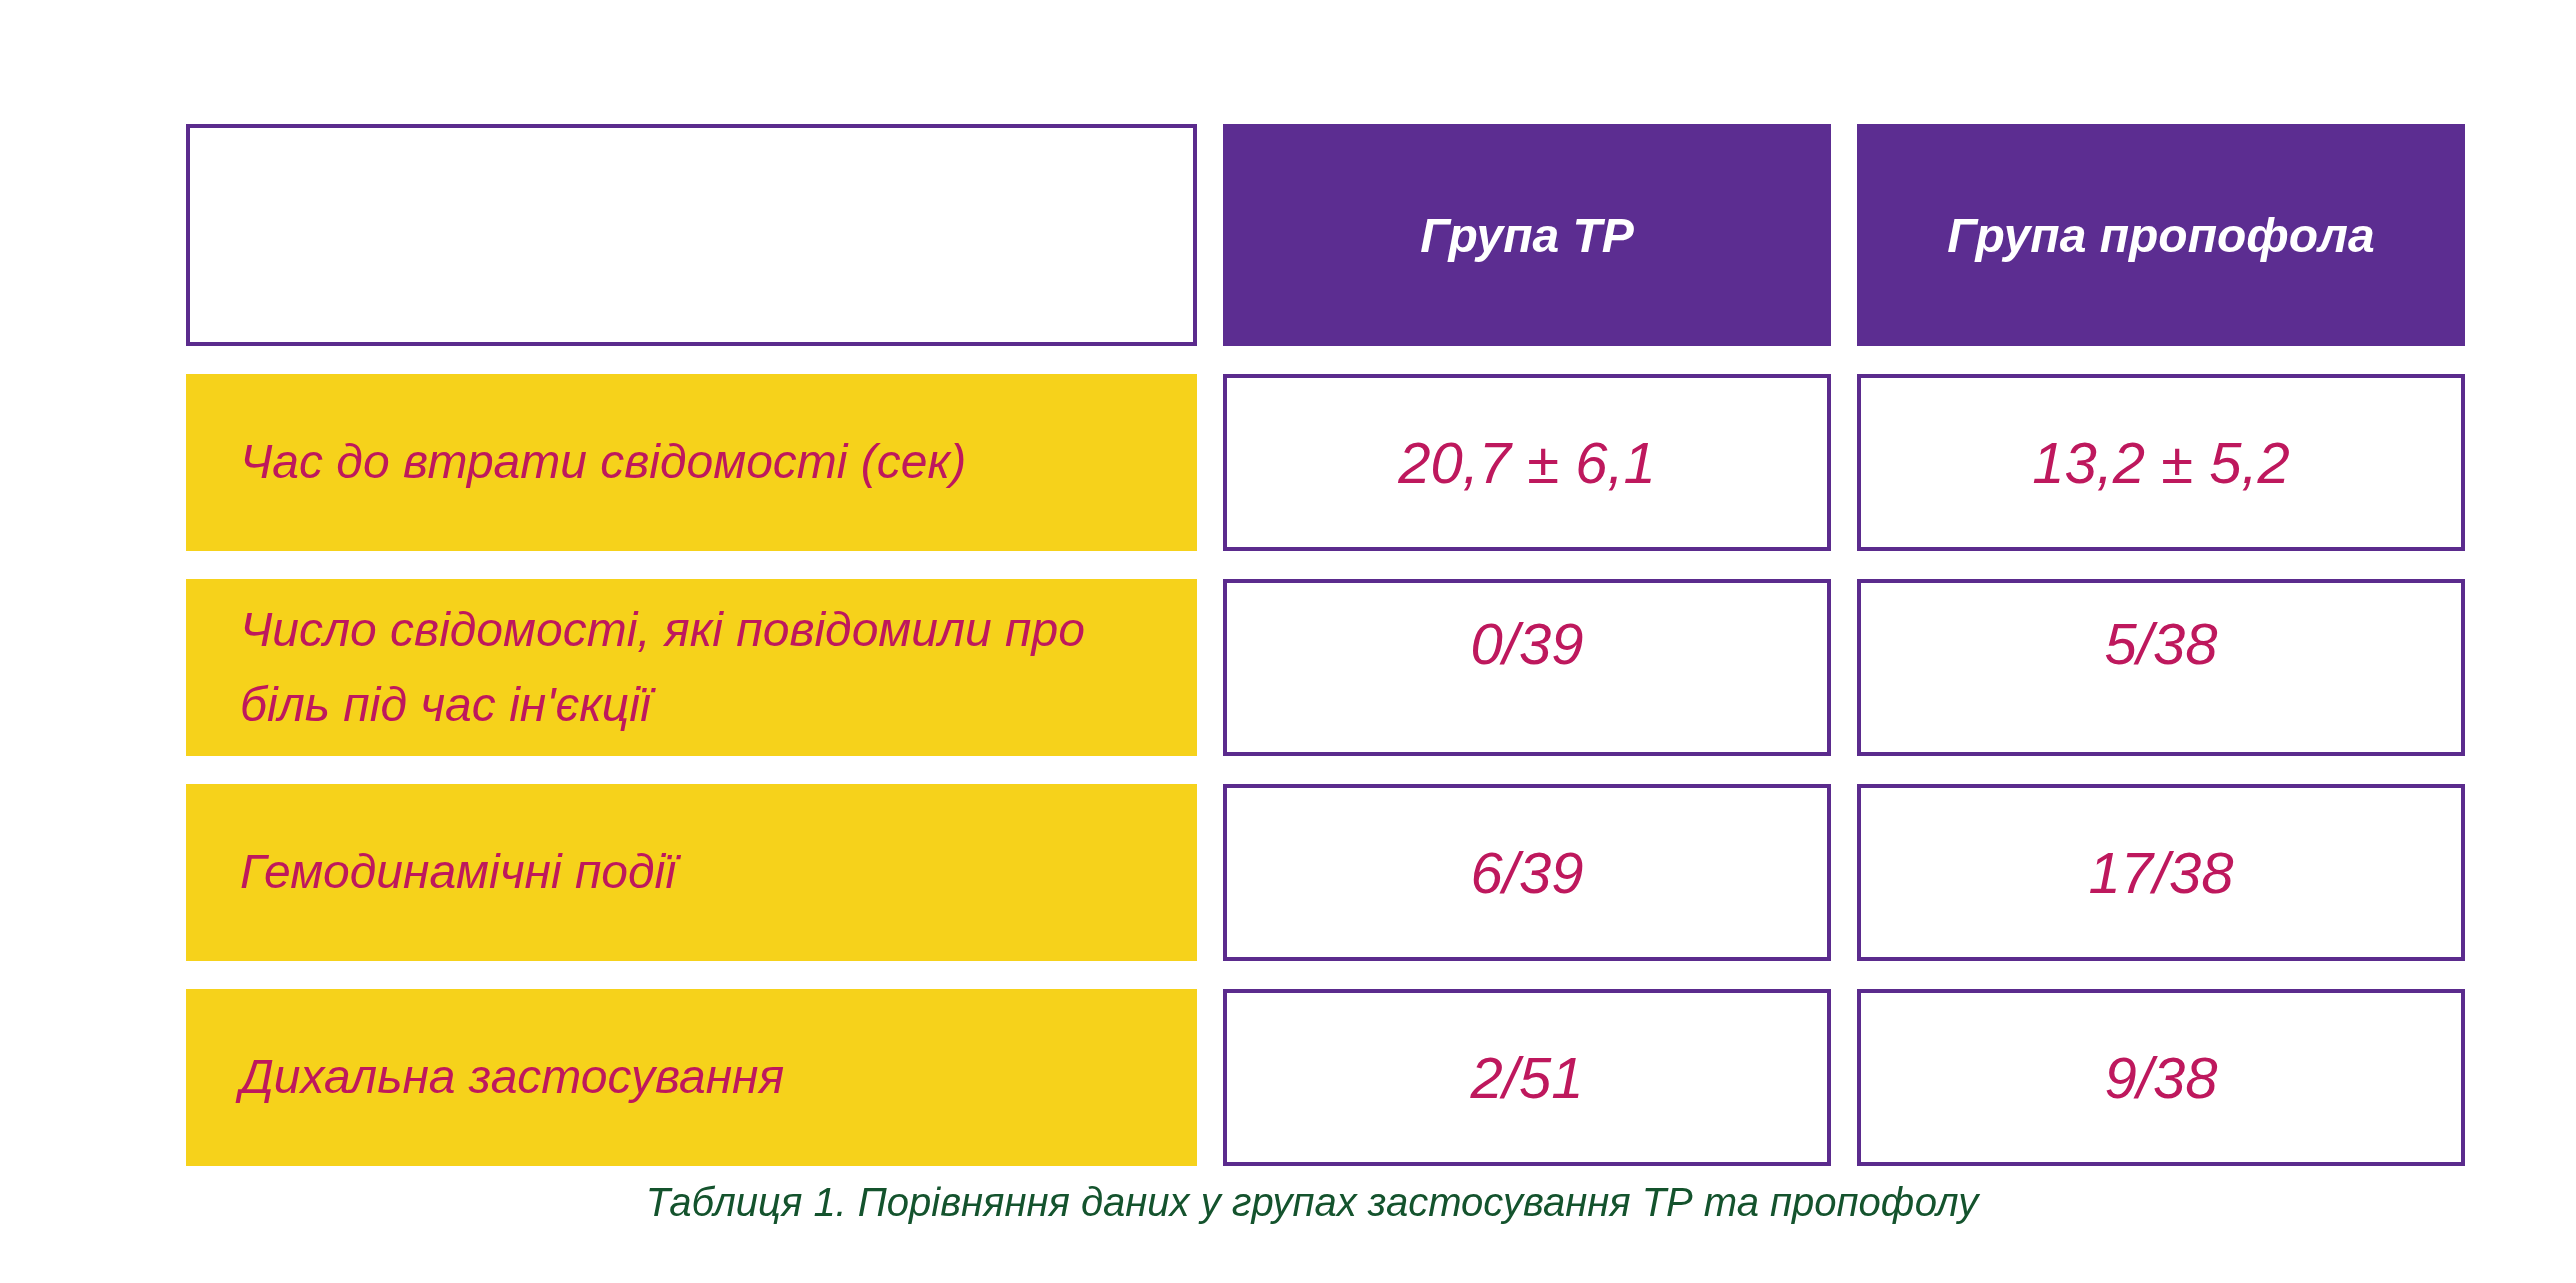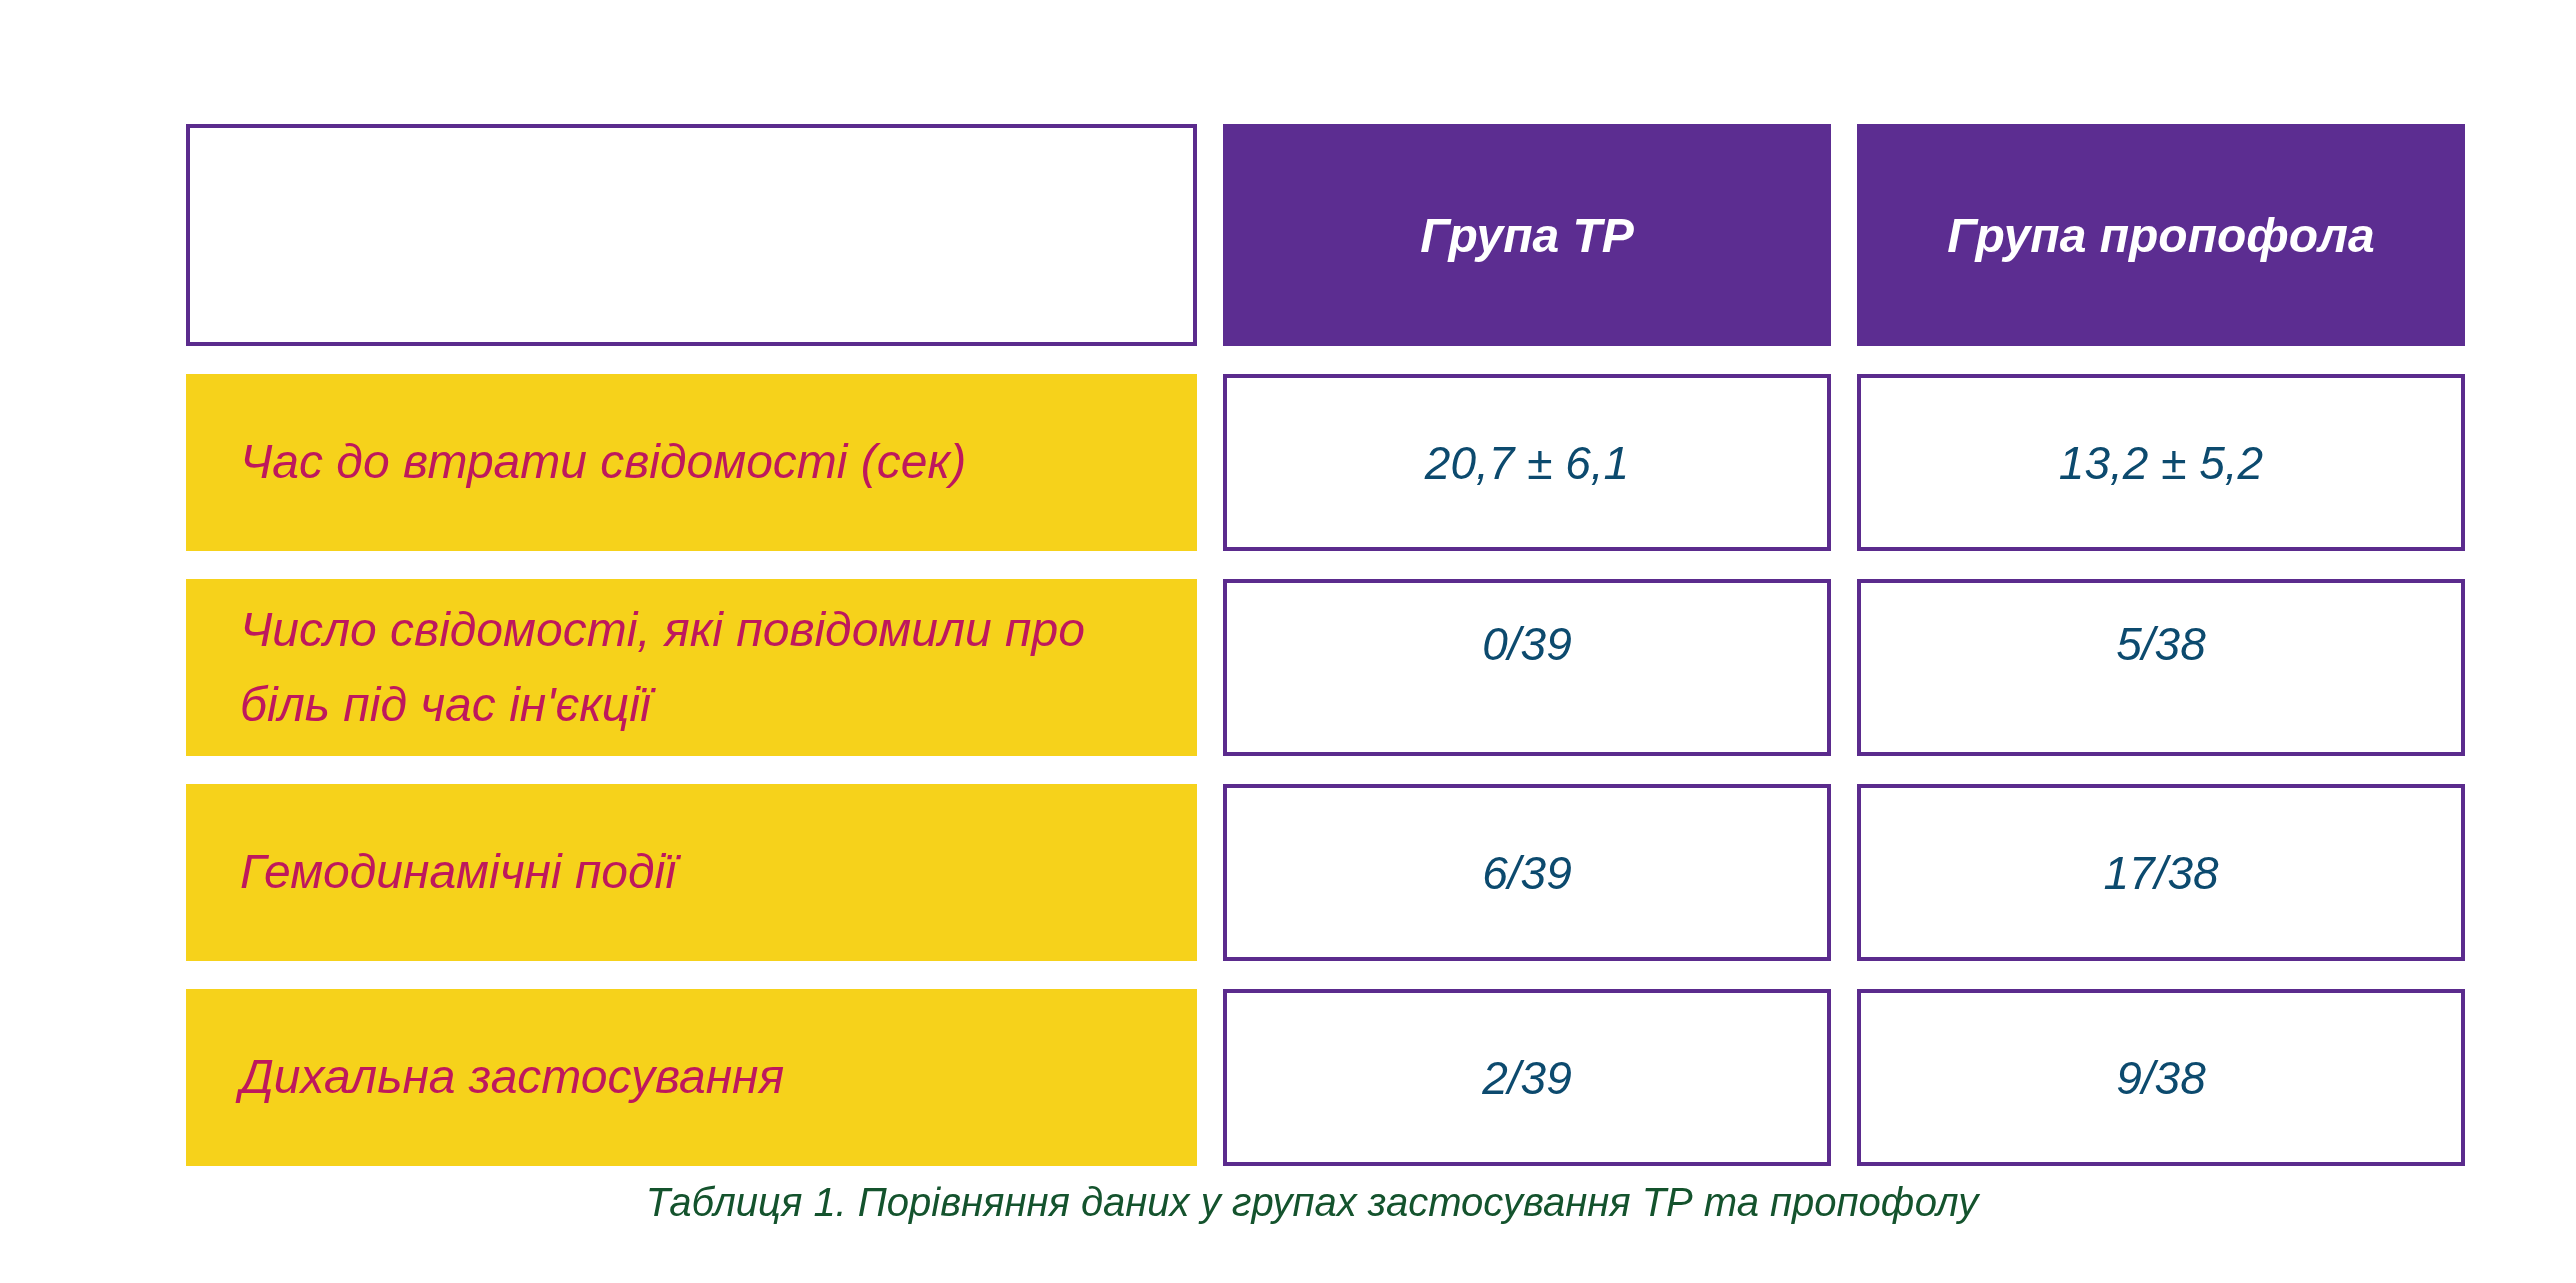--- a/index.html
+++ b/index.html
@@ -43,22 +43,22 @@
     background: #f6d21b;
     color: #be185d;
     font-size: 48px;
     line-height: 1.55;
     padding-left: 54px;
     padding-right: 60px;
   }
   .value {
     background: #ffffff;
     border: 4px solid #5b2b8d;
-    color: #0c4a6e;
-    font-size: 46px;
+    color: #be185d;
+    font-size: 58px;
     justify-content: center;
     text-align: center;
   }
   .value.raised span { transform: translateY(-24px); display: inline-block; }
   .caption {
     position: absolute;
     left: 0;
     top: 1144px;
     width: 100%;
     text-align: center;
@@ -86,20 +86,20 @@
       </div>
     <div class="cell value raised">
         <span>5/38</span>
       </div>
 
     <div class="cell rowlabel">Гемодинамічні події</div>
     <div class="cell value">6/39</div>
     <div class="cell value">17/38</div>
 
     <div class="cell rowlabel">Дихальна застосування</div>
-    <div class="cell value">2/39</div>
+    <div class="cell value">2/51</div>
     <div class="cell value">9/38</div>
 
   </div>
 
   <div class="caption">Таблиця 1. Порівняння даних у групах застосування ТР та пропофолу</div>
 </div>
 
 
 </body></html>

